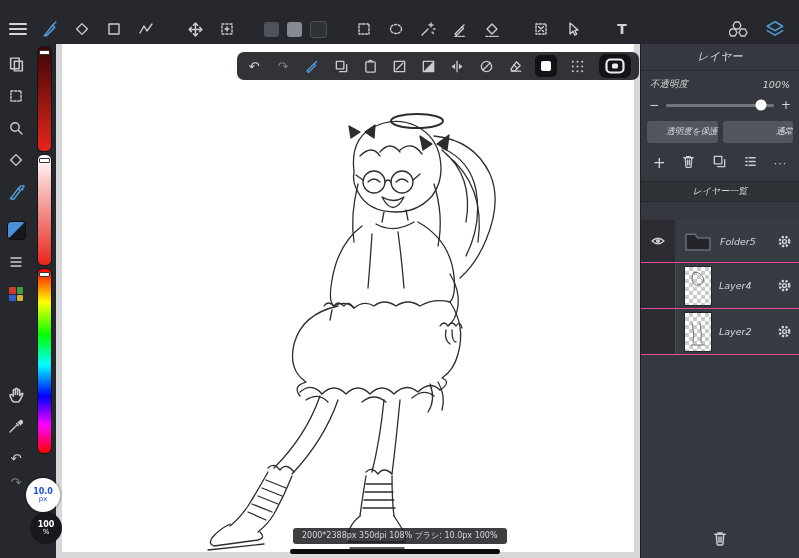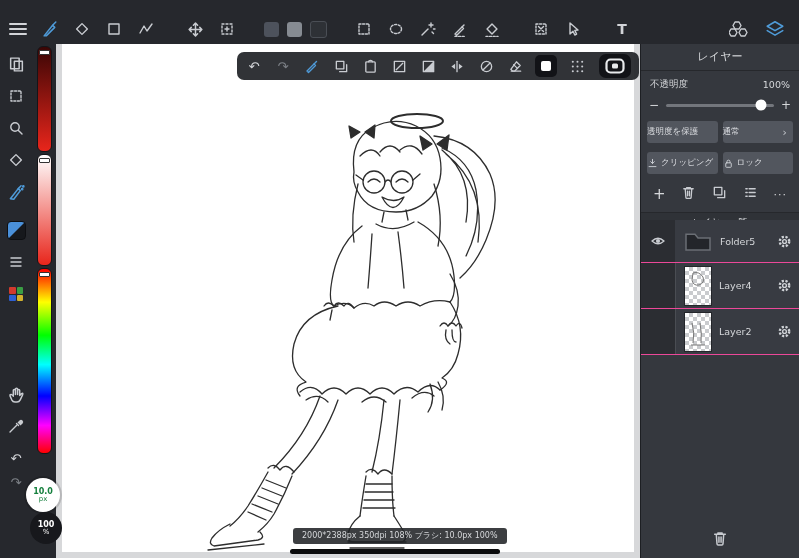--- a/index.html
+++ b/index.html
@@ -35,21 +35,21 @@
   .color-chip{width:17px;height:17px;border-radius:4px;
               background:linear-gradient(135deg,#4a90d9 0 49%,#16181c 51% 100%);border:1px solid #0e0f12;}
   .mini-palette{width:14px;height:14px;display:grid;grid-template-columns:1fr 1fr;gap:1px;}
   .mini-palette i{border-radius:1px;}
   .vslider{position:absolute;left:37px;width:13px;border-radius:6px;border:1px solid #141519;}
   .vslider .handle{position:absolute;left:1px;right:1px;top:3px;height:3px;background:#fff;border:1px solid #333;border-radius:1px;}
   .s-red{background:linear-gradient(to bottom,#3a0605,#e8251b);}
   .s-val{background:linear-gradient(to bottom,#ffffff,#e8251b);}
   .s-hue{background:linear-gradient(to bottom,#ff0000,#ffff00 18%,#00ff00 36%,#00ffff 52%,#0000ff 69%,#ff00ff 85%,#ff0000);}
   .round-chip{position:absolute;border-radius:50%;display:flex;flex-direction:column;align-items:center;justify-content:center;line-height:1;}
-  .chip-size{left:26px;top:434px;width:34px;height:34px;background:#fff;color:#15803d;box-shadow:0 0 0 2px rgba(0,0,0,.15);}
+  .chip-size{left:26px;top:434px;width:34px;height:34px;background:#fff;color:#1d4ed8;box-shadow:0 0 0 2px rgba(0,0,0,.15);}
   .chip-size b{font-size:8px;} .chip-size span{font-size:7px;}
   .chip-zoom{left:30px;top:468px;width:32px;height:32px;background:#17181c;color:#fff;}
   .chip-zoom b{font-size:8px;font-weight:bold;} .chip-zoom span{font-size:7px;}
 
   
   .canvas-area{position:absolute;left:56px;top:44px;width:584px;bottom:0;background:#d7d8da;z-index:1;}
   .paper{position:absolute;left:6px;top:0;width:572px;height:508px;background:#ffffff;}
   .paper svg{position:absolute;left:0;top:0;}
 
   .float-bar{position:absolute;left:181px;top:8px;height:28px;background:rgba(36,38,43,.94);
@@ -58,30 +58,30 @@
   .invert-btn{width:22px;height:22px;background:#121317;border-radius:5px;display:flex;align-items:center;justify-content:center;}
   .invert-btn i{display:block;width:10px;height:10px;background:#fff;border-radius:2px;}
   .nav-btn{width:32px;height:24px;background:#121317;border-radius:7px;display:flex;align-items:center;justify-content:center;margin-left:2px;}
 
   .status-pill{position:absolute;left:237px;top:484px;height:16px;background:rgba(33,35,39,.88);
                border-radius:3px;color:#d6d8db;font-size:8px;line-height:16px;padding:0 9px;z-index:3;white-space:nowrap;}
   .home-indicator{position:absolute;left:234px;top:505px;width:210px;height:5px;background:#0b0b0c;border-radius:3px;z-index:4;}
 
   
   .right-panel{position:absolute;right:0;top:44px;width:159px;bottom:0;background:#35383e;z-index:6;
-               color:#d5d7da;border-left:1px solid #1d1f23;box-sizing:border-box;}
+               color:#d5d7da;border-left:1px solid #1d1f23;box-sizing:border-box;font-style:italic;}
   .rp-title{height:26px;line-height:26px;text-align:center;font-size:11px;border-bottom:1px solid #26282c;}
   .op-row{display:flex;justify-content:space-between;align-items:center;padding:0 9px;margin-top:7px;font-size:9.5px;gap:36px;}
   .slider-row{display:flex;align-items:center;gap:7px;padding:0 8px;margin-top:7px;height:14px;}
   .slider-row .sign{font-size:12px;color:#d5d7da;line-height:14px;}
   .track{position:relative;flex:1;height:3px;background:#73767c;border-radius:2px;}
   .knob{position:absolute;top:50%;left:88%;width:11px;height:11px;background:#fff;border-radius:50%;transform:translate(-50%,-50%);}
   .btn-row{display:flex;gap:5px;padding:0 6px;margin-top:9px;}
   .lp-btn{position:relative;flex:1;height:22px;background:#52565e;border-radius:3px;font-size:8.5px;color:#dadce0;
-          display:flex;align-items:center;justify-content:flex-start;gap:3px;}
+          display:flex;align-items:center;justify-content:flex-end;gap:3px;}
   .lp-btn .chev{position:absolute;right:6px;font-size:11px;color:#c3c6cb;}
   .icons-row{display:flex;justify-content:space-between;align-items:center;padding:0 12px;margin-top:11px;height:18px;}
   .list-title{margin-top:9px;height:19px;line-height:19px;text-align:center;font-size:9px;background:#2f3237;
               border-top:1px solid #26282c;border-bottom:1px solid #26282c;}
   .layer-list{position:absolute;left:0;right:0;top:176px;bottom:30px;overflow:hidden;}
   .layer-row{display:flex;align-items:stretch;border-bottom:1px solid #ec4899;background:#383b42;}
   .layer-row.folder{height:42px;}
   .layer-row.child{height:45px;}
   .eye-cell{width:34px;background:#2b2d32;display:flex;align-items:center;justify-content:center;flex:0 0 auto;}
   .row-body{flex:1;display:flex;align-items:center;gap:7px;padding:0 4px 0 8px;border-left:1px solid #4a4d53;}
@@ -457,35 +457,20 @@
 
     <div class="btn-row">
       <span class="lp-btn">
         <span>透明度を保護</span>
         </span>
       <span class="lp-btn">
         <span>通常</span>
         <span class="chev">›</span>
         </span>
     </div>
-    <div class="btn-row">
-      <span class="lp-btn">
-        <svg width="11" height="11" viewBox="0 0 16 16" class="ic">
-            <path d="M8 2 v6 M8 8 l-2.6 -2.6 M8 8 l2.6 -2.6 M3 12.5 h10"></path>
-          </svg>
-        <span>クリッピング</span>
-        </span>
-      <span class="lp-btn">
-        <svg width="11" height="11" viewBox="0 0 16 16" class="ic">
-            <rect x="4" y="7" width="8" height="6.5" rx="1"></rect>
-            <path d="M5.8 7 V5.3 a2.2 2.2 0 0 1 4.4 0 V7"></path>
-          </svg>
-        <span>ロック</span>
-        </span>
-    </div>
 
     <div class="icons-row">
       <span style="font-size:15px;color:#d5d7da;line-height:18px;">+</span>
       <span>
         <svg width="15" height="15" viewBox="0 0 16 16" class="ic">
             <path d="M3 4 h10 M6 4 V2.8 h4 V4 M4.5 4 l.7 9.2 q.1 1 1 1 h3.6 q.9 0 1 -1 L11.5 4 M7 6.5 v5 M9 6.5 v5"></path>
           </svg></span>
       <span>
         <svg width="15" height="15" viewBox="0 0 16 16" class="ic">
             <rect x="2.5" y="2.5" width="8" height="8"></rect>

